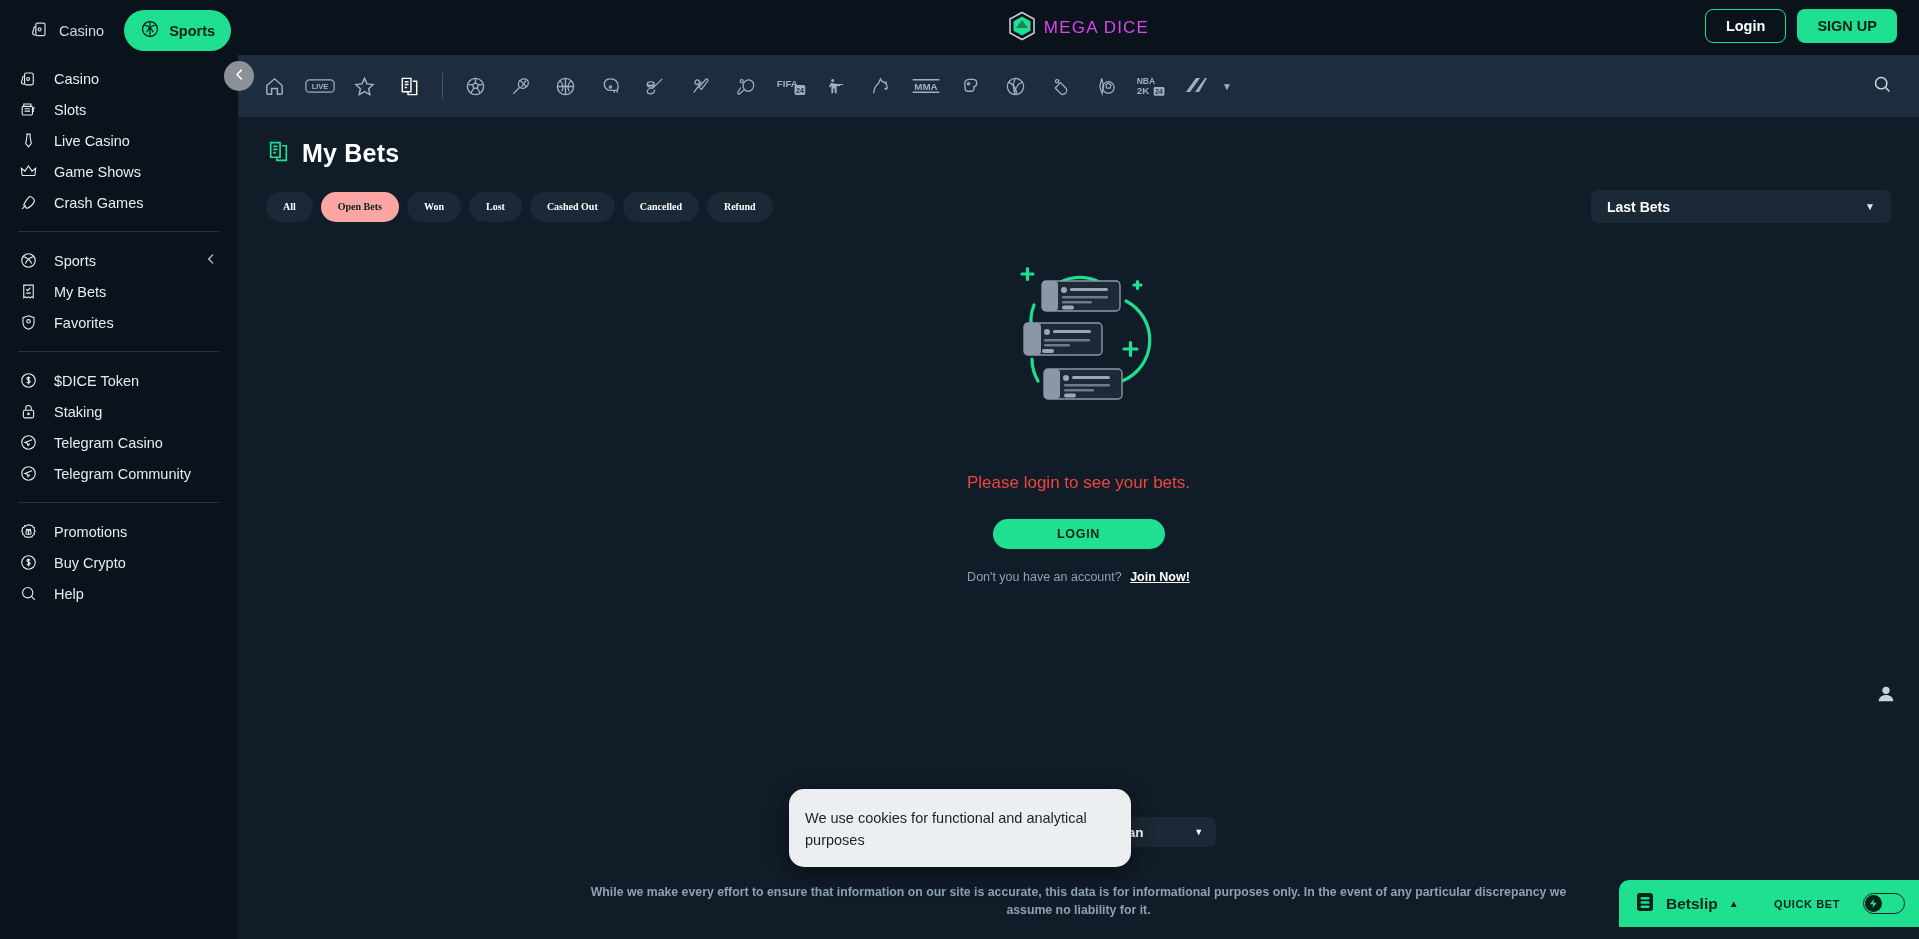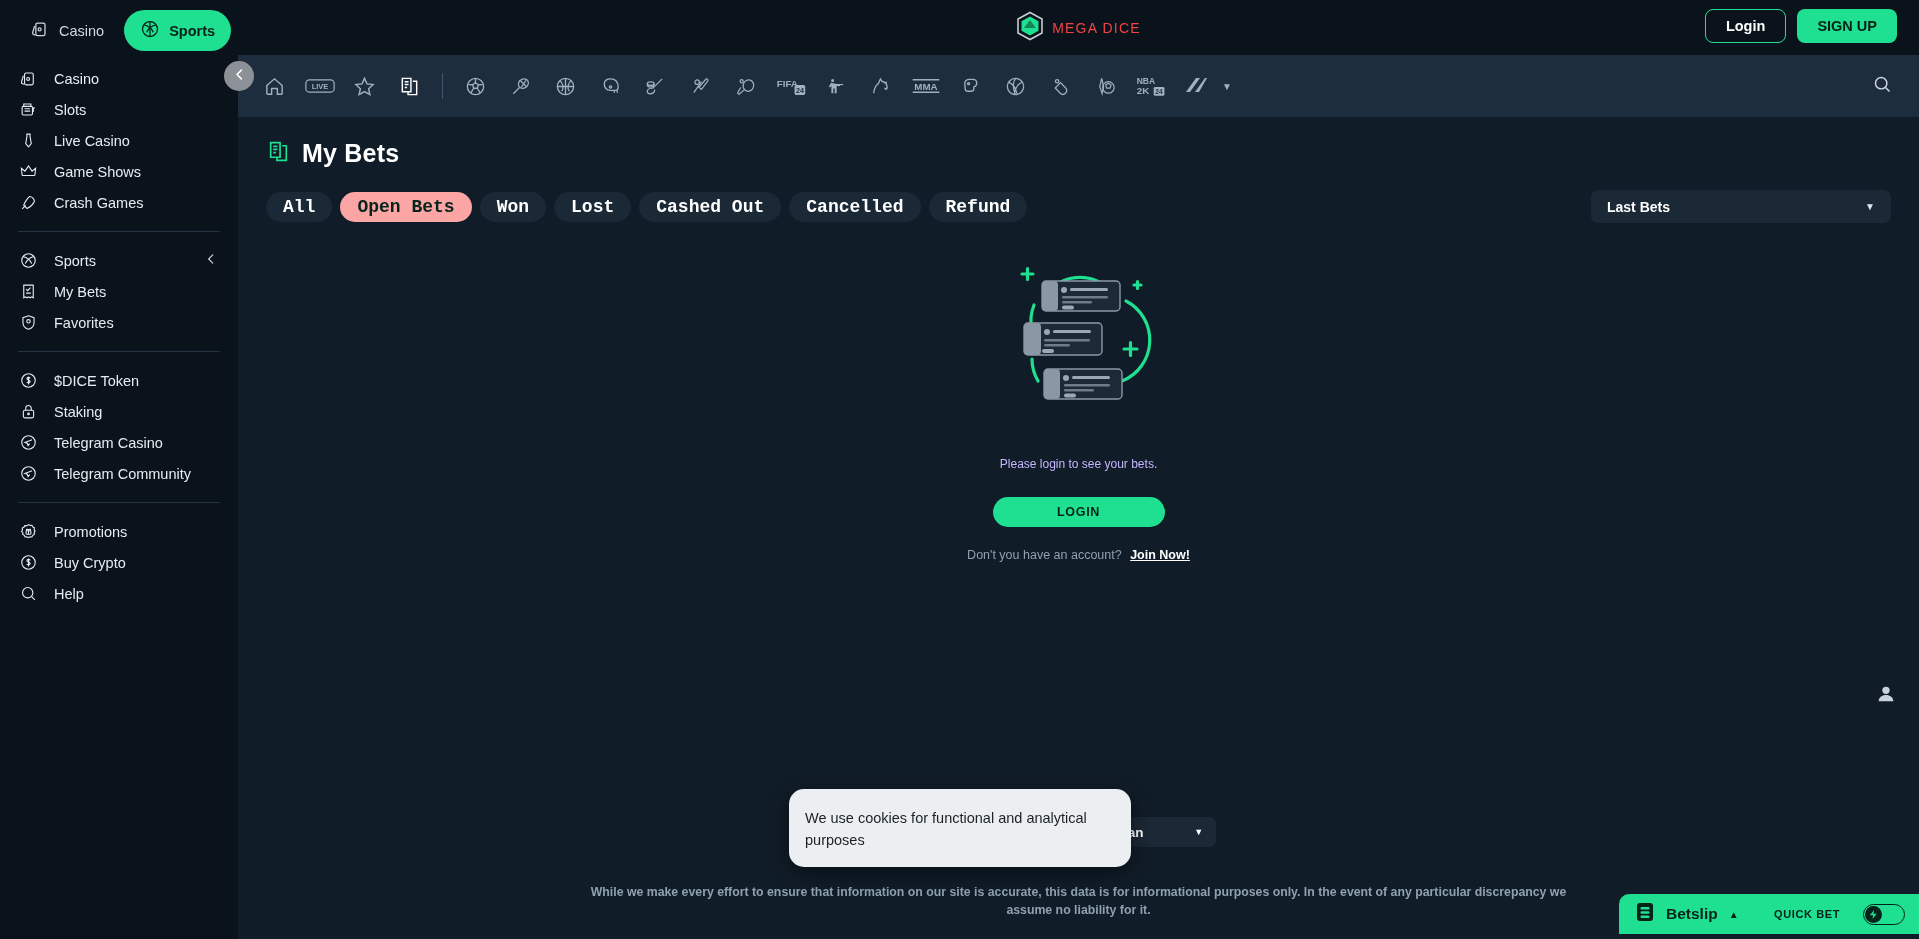--- a/index.html
+++ b/index.html
@@ -53,21 +53,21 @@
     cursor:pointer; z-index:30;
   }
 
   
   .main { flex:1 1 auto; display:flex; flex-direction:column; min-width:0; background:#0a131c; }
   .topbar {
     height:55px; display:flex; align-items:center; justify-content:center;
     position:relative; background:#0a131c; flex:0 0 55px;
   }
   .logo { display:flex; align-items:center; gap:8px; }
-  .logo-text { font-size:14px; letter-spacing:1.2px; font-weight:500; color:#ef4444; }
+  .logo-text { font-size:17px; letter-spacing:1.2px; font-weight:500; color:#d946ef; }
   .auth { position:absolute; right:22px; top:9px; display:flex; gap:11px; align-items:center; }
   .btn-login {
     border:1px solid #1fe090; color:#fff; background:transparent;
     border-radius:8px; padding:0 20px; height:34px; font-size:14.5px; font-weight:700;
     cursor:pointer; font-family:inherit; display:flex; align-items:center;
   }
   .btn-signup {
     background:#1fe090; color:#052018; border:none; border-radius:8px;
     padding:0 20px; height:34px; font-size:14.5px; font-weight:700; cursor:pointer;
     font-family:inherit; display:flex; align-items:center;
@@ -89,33 +89,33 @@
   .content { flex:1 1 auto; position:relative; background:#101c28; margin:0; overflow:hidden; }
   .content-inner { padding:22px 28px 0 28px; }
 
   .page-title { display:flex; align-items:center; gap:11px; }
   .page-title h1 { font-size:25px; font-weight:700; letter-spacing:.2px; }
 
   .filters-row { display:flex; align-items:center; justify-content:space-between; margin-top:22px; }
   .tabs { display:flex; gap:8px; }
   .tab {
     background:#1b2835; color:#fff; border:none; border-radius:18px;
-    height:30px; padding:0 17px; font-size:18px; font-weight:700; cursor:pointer;
-    font-family:Liberation Mono, monospace;
+    height:30px; padding:0 17px; font-size:10px; font-weight:700; cursor:pointer;
+    font-family:Liberation Serif, serif;
   }
   .tab.active { background:#fca5a5; color:#05241b; }
   .sortsel {
     width:300px; height:33px; background:#1b2835; border-radius:7px;
     display:flex; align-items:center; justify-content:space-between;
     padding:0 16px; font-size:14px; font-weight:700; cursor:pointer; color:#fff;gap:30px;
   }
   .sortsel .car { font-size:10px; color:#dfe6ec; }
 
   .empty { margin-top:38px; display:flex; flex-direction:column; align-items:center; }
-  .empty-msg { margin-top:32px; font-size:12px; color:#c4b5fd; }
+  .empty-msg { margin-top:48px; font-size:17px; color:#ef4444; }
   .btn-login-big {
     margin-top:26px; width:172px; height:30px; background:#1fe090; color:#04241a;
     border:none; border-radius:16px; font-size:12.5px; font-weight:700; letter-spacing:.7px;
     cursor:pointer; font-family:inherit;
   }
   .join-row { margin-top:21px; font-size:12.5px; color:#8fa0b0; }
   .join-row a { color:#fff; font-weight:700; text-decoration:underline; margin-left:5px; cursor:pointer; }
 
   .oddsfmt { position:absolute; left:0; right:0; bottom:92px; display:flex; align-items:center; justify-content:center; gap:14px; }
   .oddsfmt .lbl { font-size:11.5px; letter-spacing:2.6px; font-weight:700; color:#7e8fa0; }
@@ -140,21 +140,21 @@
   }
   .cookie p { color:#1c2126; font-size:14.5px; line-height:22px; }
   .cookie .accept {
     margin-top:18px; width:100%; height:34px; background:#1fe090; border:none;
     border-radius:8px; color:#06221a; font-size:15px; font-weight:700; cursor:pointer;
     font-family:inherit;
   }
 
   
   .betslip {
-    position:absolute; right:0; bottom:5px; width:300px; height:40px;
+    position:absolute; right:0; bottom:12px; width:300px; height:47px;
     background:#1fe090; border-top-left-radius:10px;
     display:flex; align-items:center; padding:0 14px; gap:9px; z-index:35;
   }
   .betslip .name { color:#05231a; font-size:15.5px; font-weight:700; }
   .betslip .up { color:#05231a; font-size:10px; margin-left:2px; }
   .betslip .qb { margin-left:auto; display:flex; align-items:center; gap:23px; }
   .betslip .qblbl { color:#05231a; font-size:11px; font-weight:700; letter-spacing:.6px; }
   .toggle {
     width:42px; height:21px; border-radius:11px; border:1.6px solid #05231a;
     display:flex; align-items:center; padding:1px; cursor:pointer;

